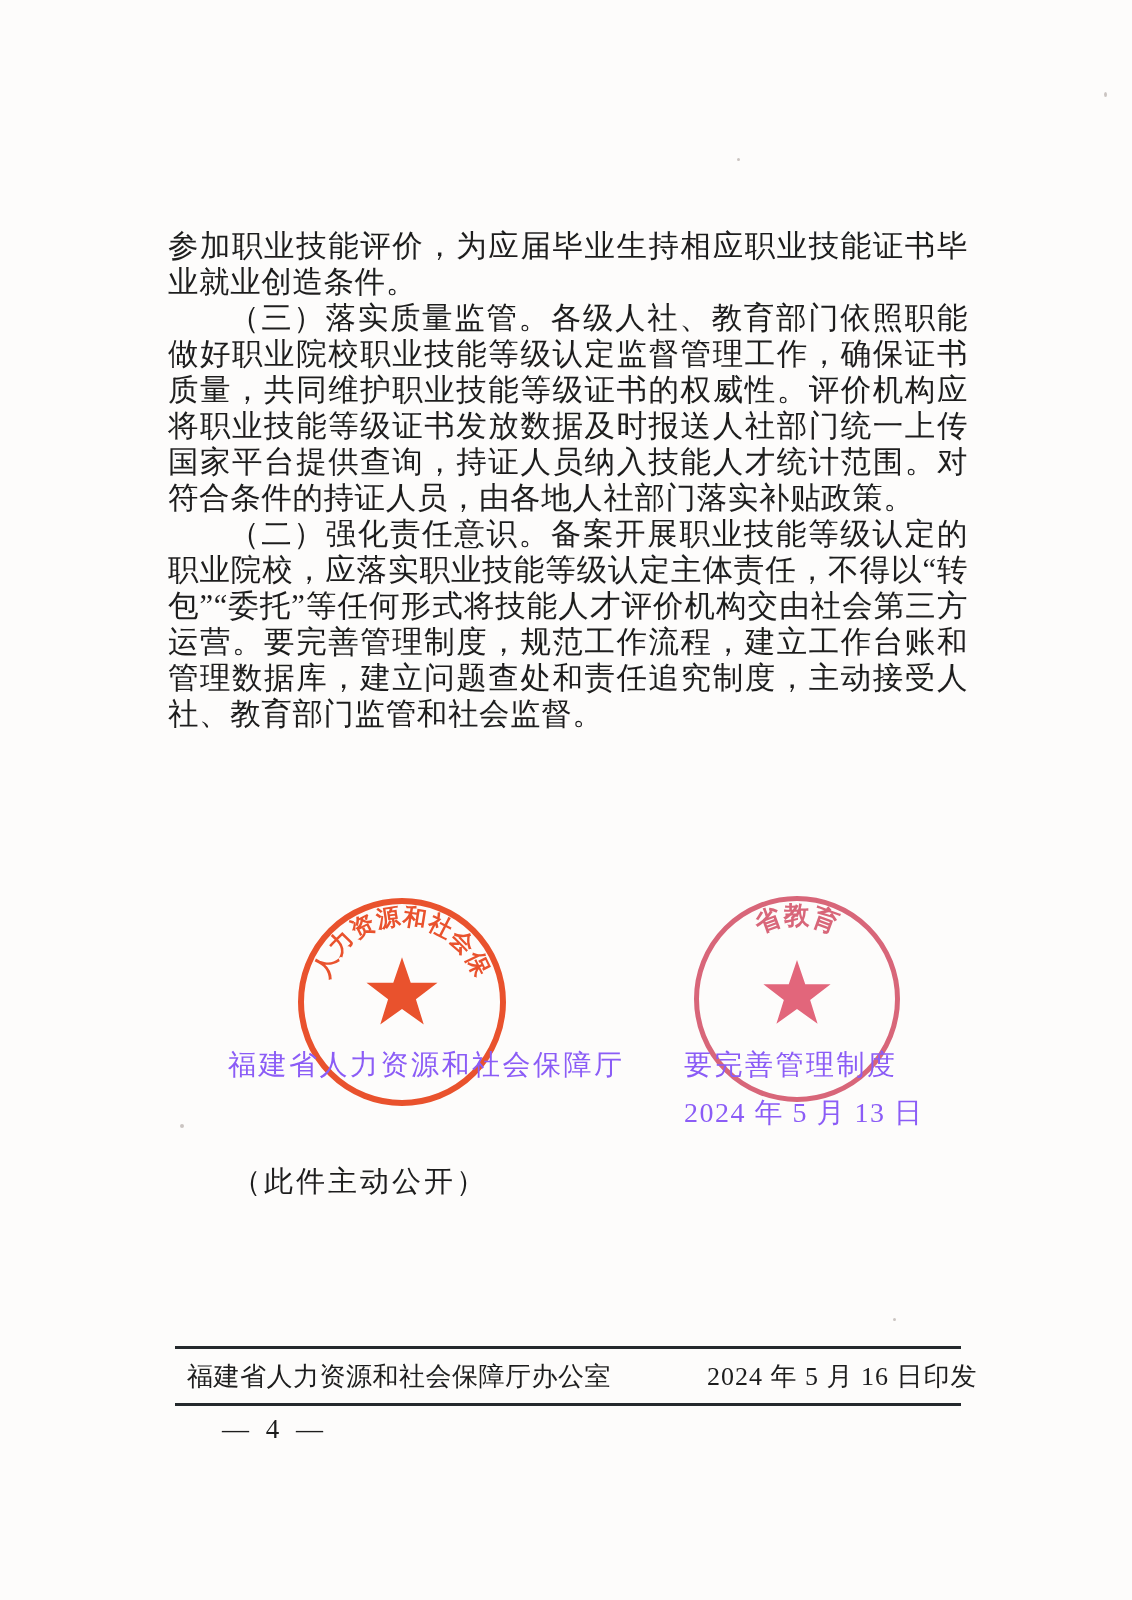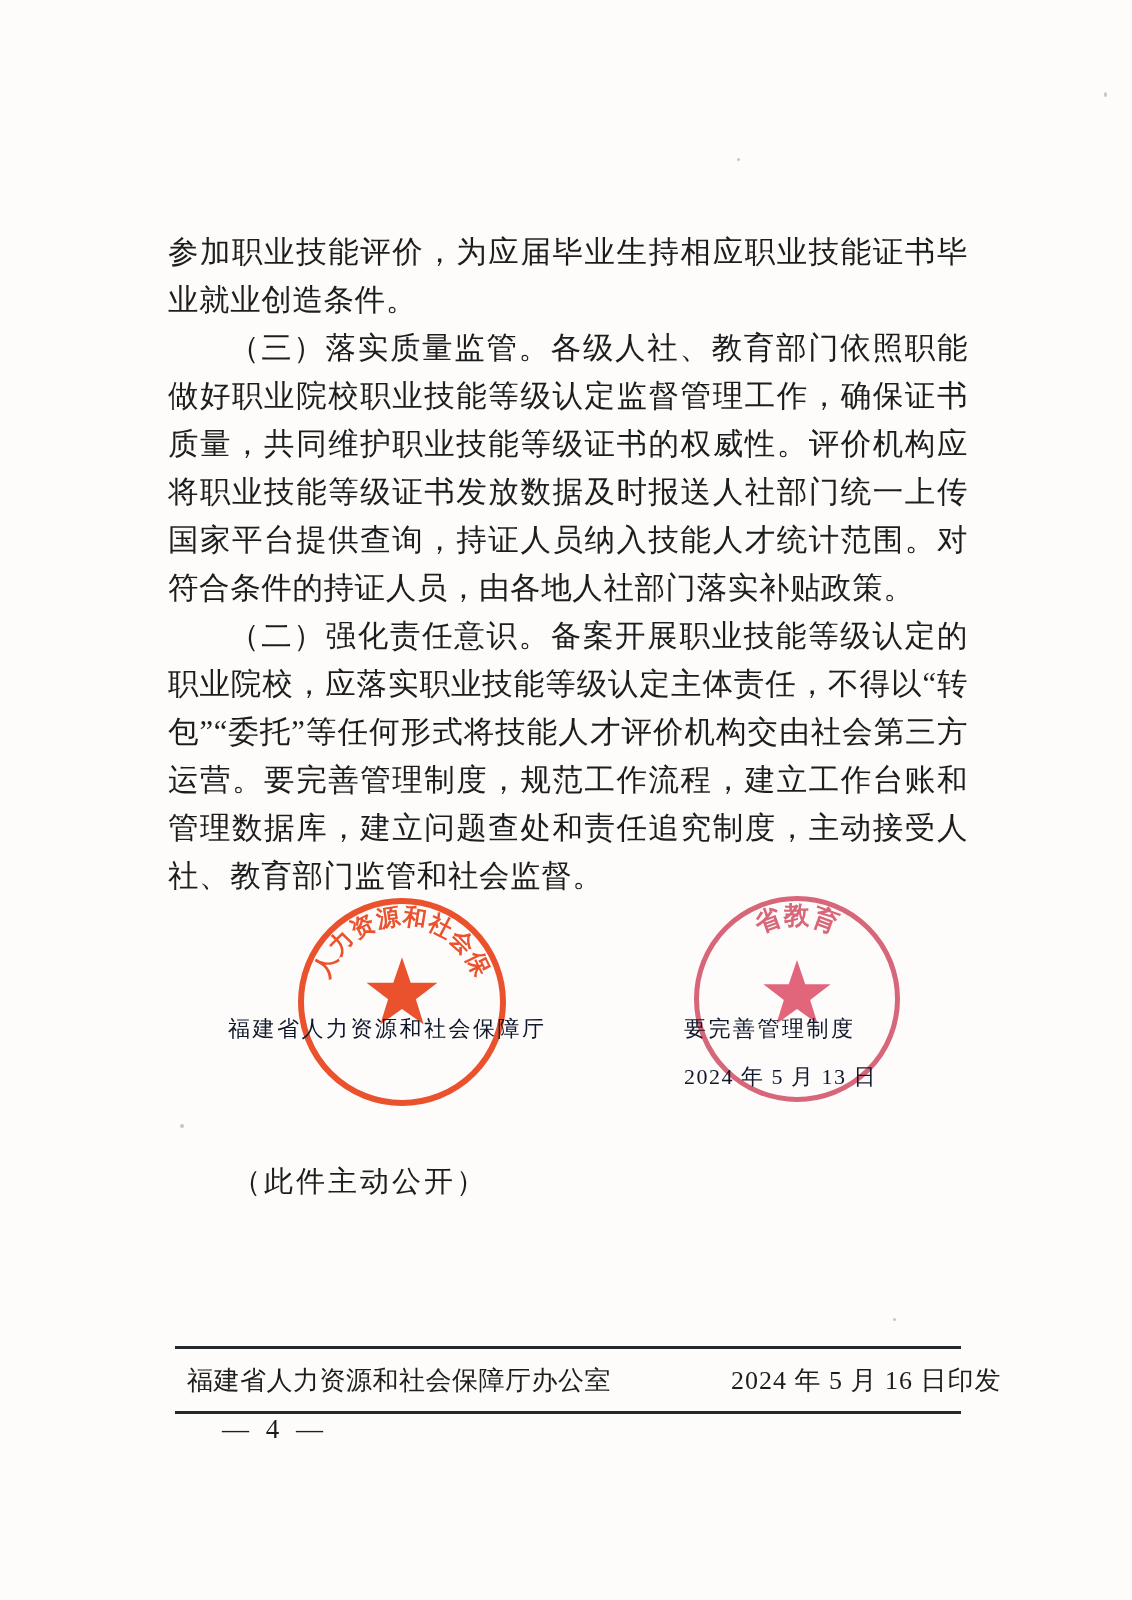--- a/index.html
+++ b/index.html
@@ -28,21 +28,21 @@
   
   .body-block {
     position: absolute;
     left: 168px;
     top: 228px;
     width: 800px;
   }
   .para {
     margin: 0 0 0 0;
     font-size: 30.5px;
-    line-height: 48px;
+    line-height: 36px;
     letter-spacing: 0.6px;
     text-align: justify;
     text-align-last: left;
     color: #1d1d1d;
     font-family: "Liberation Serif", "DejaVu Serif", serif;
   }
   .para.indent {
     text-indent: 61px;
   }
   .seal {
@@ -90,25 +90,26 @@
   }
   .seal-arc text {
     font-family: "Liberation Serif", "DejaVu Serif", serif;
     font-weight: bold;
   }
   .seal-left .seal-arc text { fill: #e8441c; font-size: 25px; letter-spacing: 1px; }
   .seal-right .seal-arc text { fill: #d4566c; font-size: 27px; letter-spacing: 1px; }
 
   .sig-line {
     position: absolute;
-    font-size: 22px;
+    font-size: 28px;
     line-height: 38px;
     letter-spacing: 2.5px;
-    color: #0f172a;
+    color: #8b5cf6;
     white-space: nowrap;
+    margin-top: 36px;
   }
   .sig-hr { left: 228px; top: 1010px; }
   .sig-edu { left: 684px; top: 1010px; }
   .sig-date { left: 684px; top: 1058px; letter-spacing: 1.5px; text-align: center; }
 
   
   .disclosure {
     position: absolute;
     left: 232px;
     top: 1162px;
@@ -128,28 +129,28 @@
   .rule {
     width: 100%;
     background: #24292c;
   }
   .rule-top { height: 3px; }
   .rule-bottom { height: 3px; margin-top: 0; }
   .footer-row {
     display: flex;
     align-items: center;
     justify-content: flex-start;
-    height: 62px;
+    height: 54px;
     font-size: 26px;
     letter-spacing: 0.5px;
     color: #1d1d1d;
     white-space: nowrap;
   }
   .footer-office { margin-left: 12px; }
-  .footer-date { margin-left: 120px; letter-spacing: 1px; }
+  .footer-date { margin-left: 96px; letter-spacing: 1px; }
 
   .page-number {
     position: absolute;
     left: 175px;
     top: 1414px;
     width: 200px;
     font-size: 27px;
     letter-spacing: 5px;
     color: #1d1d1d;
     text-align: center;

